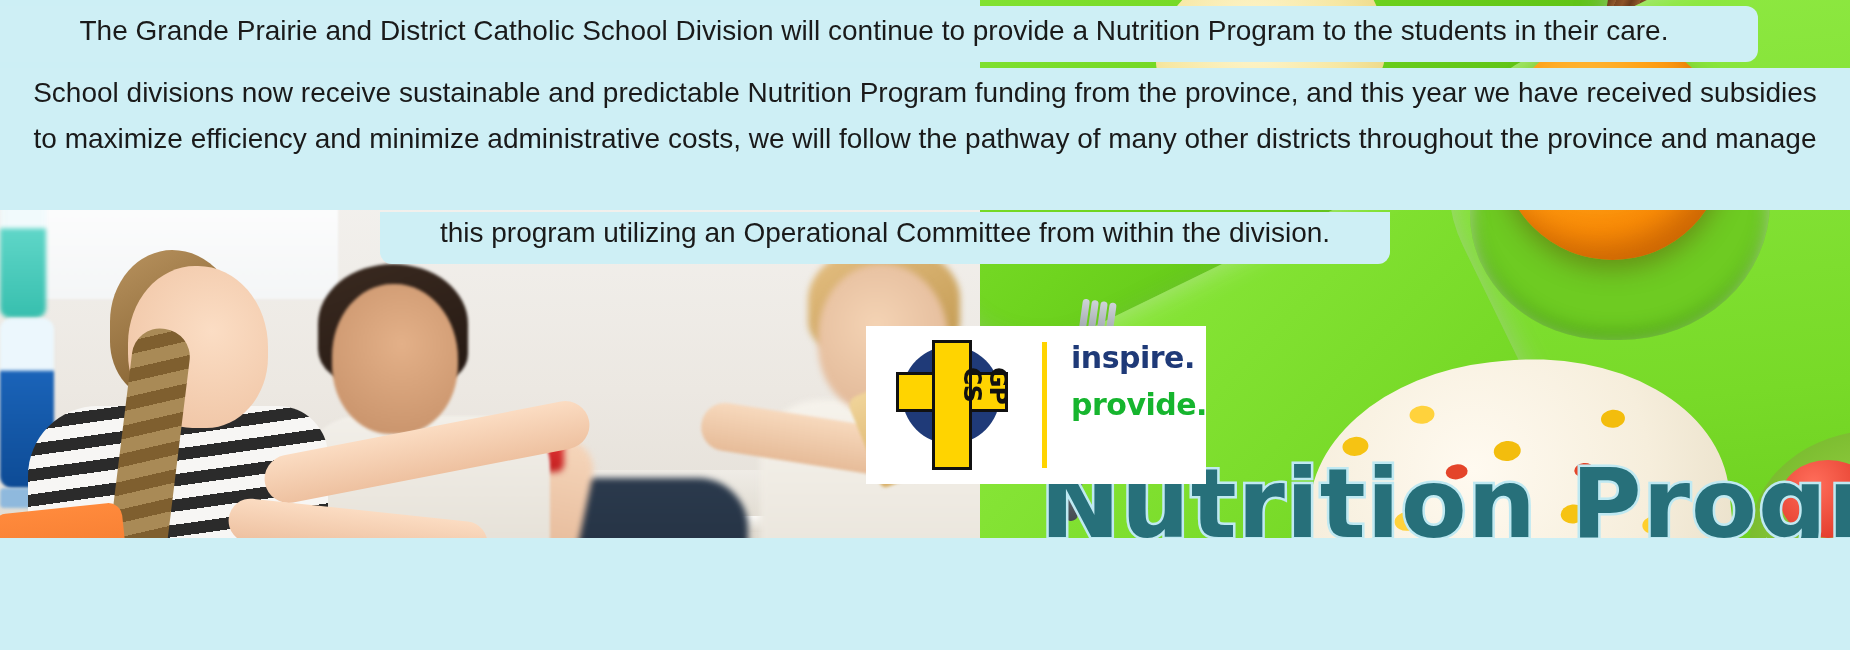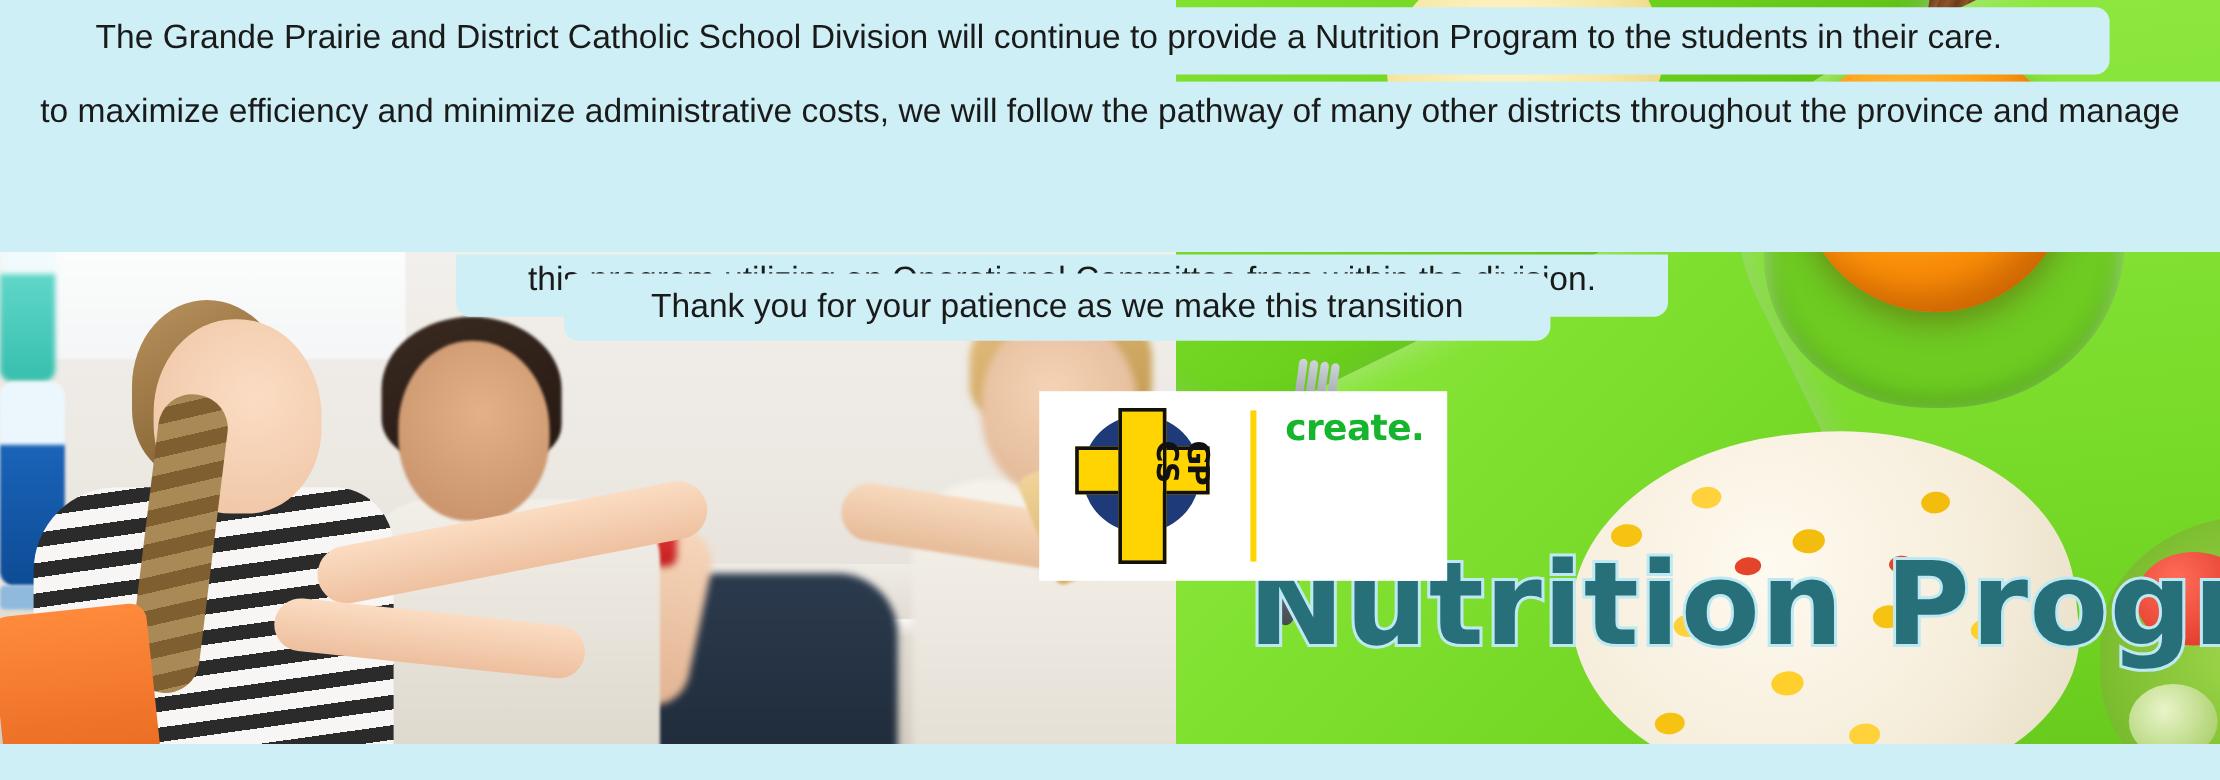--- a/index.html
+++ b/index.html
@@ -2,21 +2,21 @@
 <html><head>
 <meta charset="utf-8">
 <style>
   html,body{margin:0;padding:0;}
   body{
     width:1850px;height:650px;overflow:hidden;
     font-family:"Liberation Sans", sans-serif;
     background:#cdeff5;
     position:relative;
   }
-  #stage{position:relative;width:1850px;height:620px;overflow:hidden;background:#cdeff5;}
+  #stage{position:relative;width:1850px;height:538px;overflow:hidden;background:#cdeff5;}
 
   
   .photo{position:absolute;overflow:hidden;}
 
   
   #photo-tray{
     left:980px;top:0;width:870px;height:650px;
     background:
       
       linear-gradient(116deg, rgba(0,0,0,0) 0%, rgba(0,0,0,0) 100%),
@@ -264,39 +264,40 @@
     <div class="kid" id="kid1-arm"></div>
     <div class="kid" id="kid1-arm2"></div>
 
     <div id="backpack"></div>
 
   </div>
 
   <div class="tbox" id="tbox-1">The Grande Prairie and District Catholic School Division will continue to provide a Nutrition Program to the students in their care.</div>
 
   <div class="tbox" id="tbox-2">
+    <span class="ln">School divisions now receive sustainable and predictable Nutrition Program funding from the province, and this year we have received subsidies</span>
     <span class="ln">to maximize efficiency and minimize administrative costs, we will follow the pathway of many other districts throughout the province and manage</span>
   </div>
 
   <div class="tbox" id="tbox-2b" style="left:380px;top:212px;width:1010px;height:52px;border-radius:0 0 12px 12px;font-size:28px;line-height:42px;">this program utilizing an Operational Committee from within the division.</div>
 
-  <div class="tbox" id="tbox-3">Thank you for your patience as we make this transition</div>
 
   <div id="logo-box">
     <div id="logo-cross-wrap">
       <div id="logo-circle"></div>
       <div id="cross-h"></div>
       <div id="cross-v"></div>
       <div id="cross-patch"></div>
       <div id="gpcs-letters">
         <div>GP</div>
         <div>CS</div>
       </div>
     </div>
     <div id="logo-divider"></div>
     <div id="logo-words">
-      <div class="logo-word" id="w-create">create.</div>
+      <div class="logo-word" id="w-inspire">inspire.</div>
+      <div class="logo-word" id="w-create">provide.</div>
     </div>
   </div>
 
   <div id="nutrition-title">Nutrition Program</div>
 
 </div>
 
 </body></html>

